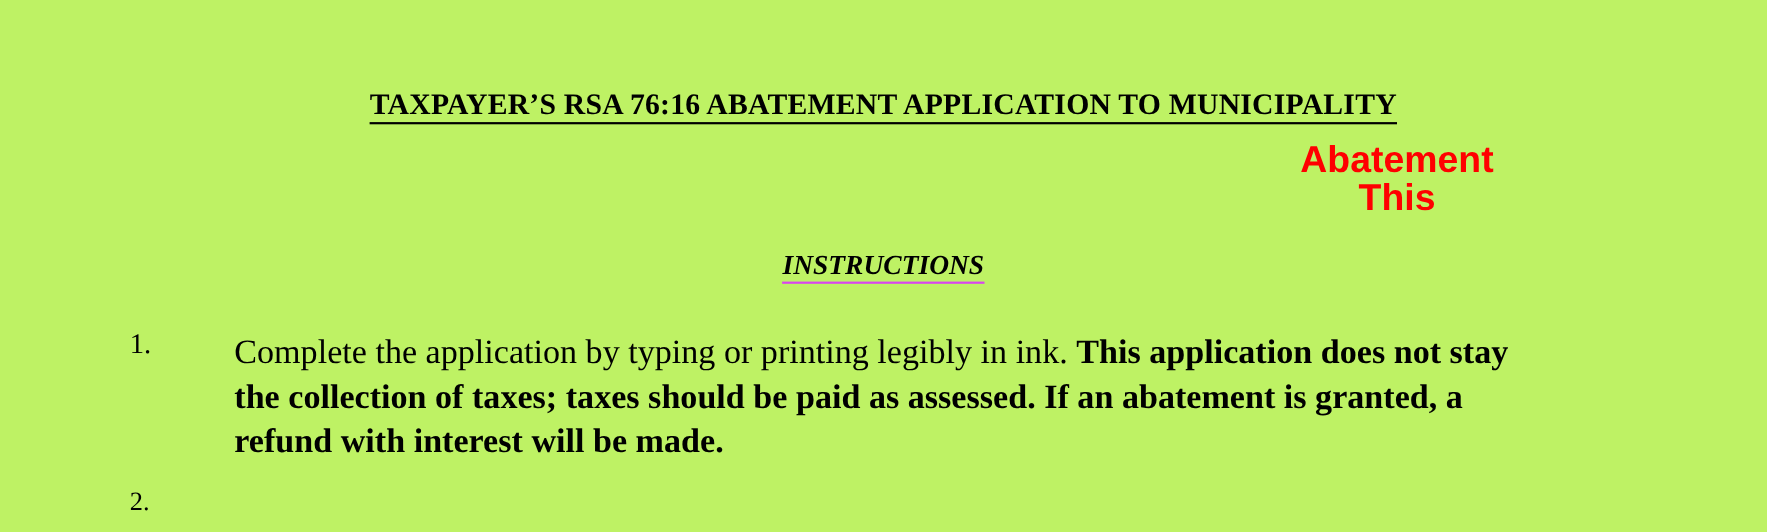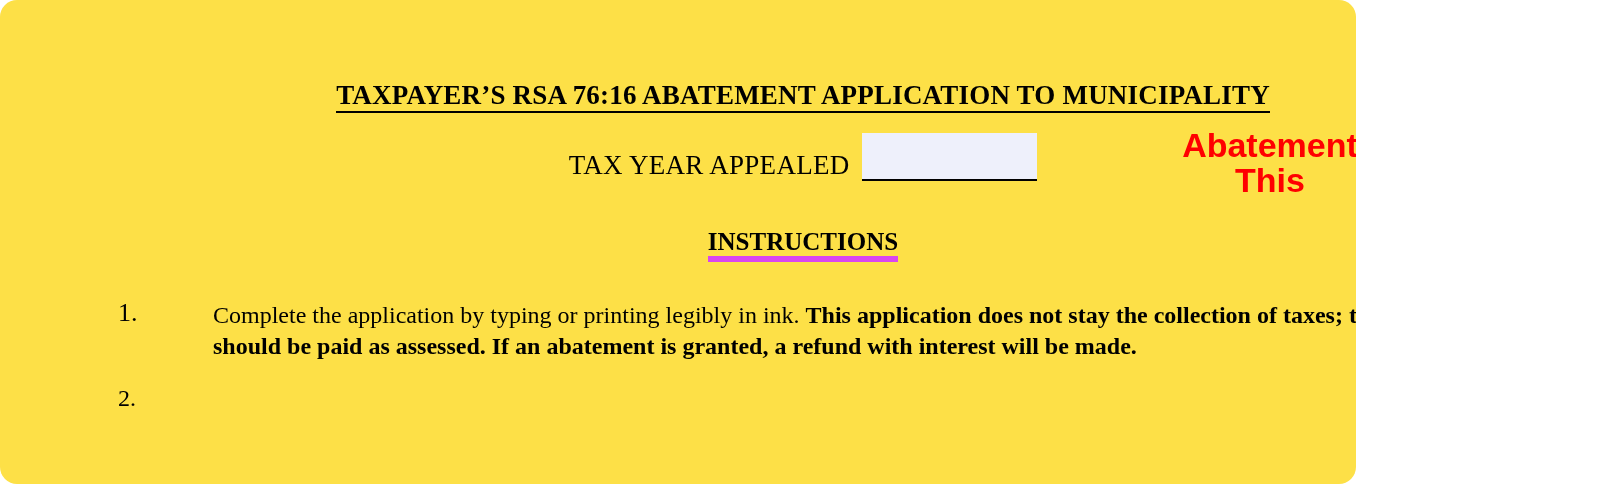--- a/index.html
+++ b/index.html
@@ -2,27 +2,26 @@
 <html><head>
 <meta charset="utf-8">
 <style>
   html, body {
     margin: 0;
     padding: 0;
     background: #ffffff;
   }
   .page {
     position: relative;
-    width: 1356px;
+    width: 1606px;
     height: 484px;
-    background: #fde047;
+    background: #bef264;
     font-family: "Liberation Serif", serif;
     color: #000000;
     overflow: hidden;
-    border-radius: 17px;
   }
 
   
   .doc-title {
     position: absolute;
     left: 0;
     top: 80px;
     width: 1606px;
     text-align: center;
     font-size: 27px;
@@ -101,22 +100,23 @@
   .instructions-heading {
     position: absolute;
     left: 0;
     top: 228px;
     width: 1606px;
     text-align: center;
     font-size: 25px;
     font-weight: bold;
   }
   .instructions-heading span {
-    border-bottom: 6px solid #d946ef;
+    border-bottom: 2px solid #d946ef;
     padding-bottom: 1px;
+    font-style: italic;
   }
 
   
   .list {
     position: absolute;
     left: 0;
     top: 300px;
     width: 1606px;
   }
   .list-item {
@@ -128,46 +128,38 @@
     position: absolute;
     left: 118px;
     top: 0;
     width: 40px;
     font-size: 24px;
     text-align: left;
   }
   .list-item .body {
     margin-left: 213px;
     margin-right: 200px;
-    font-size: 24px;
+    font-size: 31px;
     line-height: 1.31;
     text-align: left;
   }
   .list-item .body b {
     font-weight: bold;
   }
   .n1 .num { font-size: 26px; top: -2px; }
 </style>
 </head>
 <body>
 
 <div class="page">
 
   <div class="doc-title">
     <span>TAXPAYER’S RSA 76:16 ABATEMENT APPLICATION TO MUNICIPALITY</span>
   </div>
 
-  <div class="tax-year-row">
-    <span class="label">TAX YEAR APPEALED</span>
-    <span class="tax-year-field">
-      <span class="fill"></span>
-      <input type="text" placeholder="" style="">
-      <span class="rule"></span>
-    </span>
-  </div>
 
   <div class="stamp">
     <div>Abatement</div>
     <div>This</div>
   </div>
 
   <div class="instructions-heading">
     <span>INSTRUCTIONS</span>
   </div>
 

